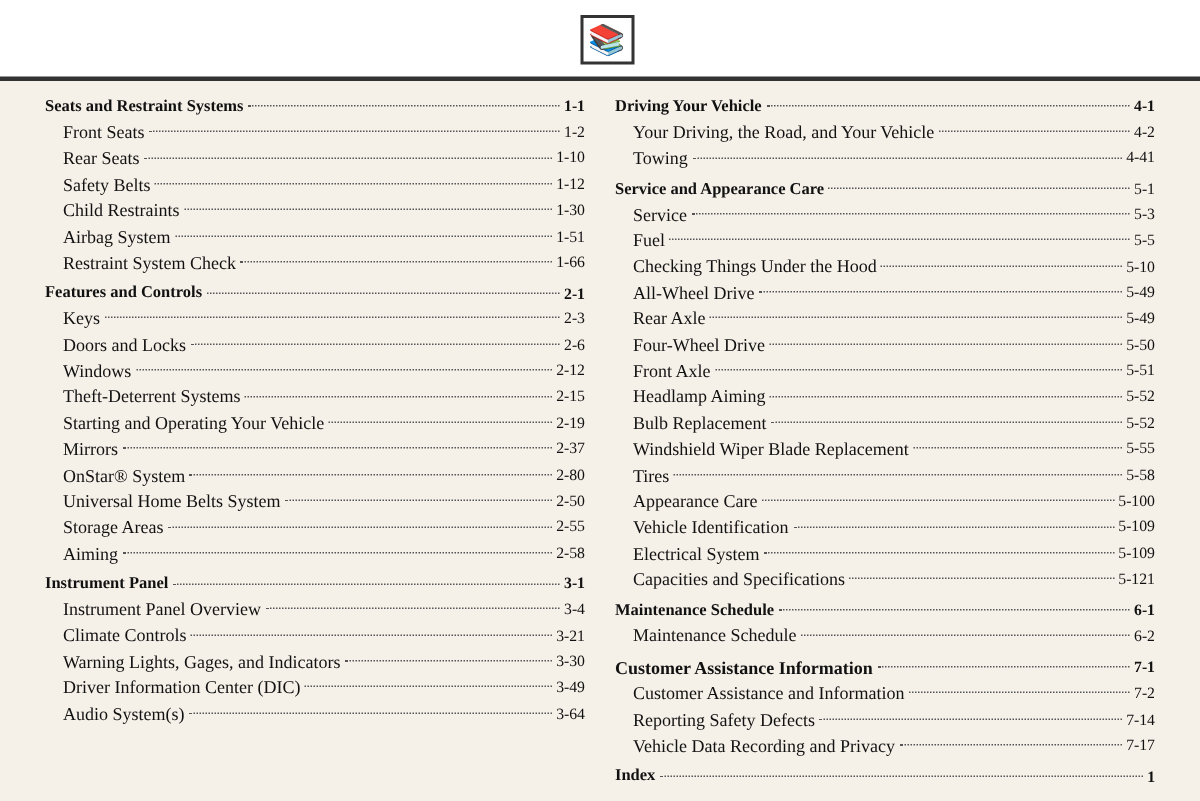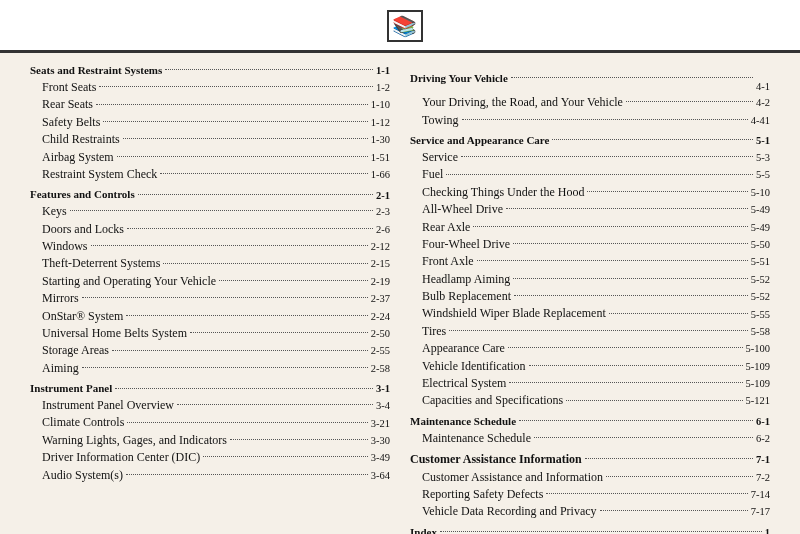--- a/index.html
+++ b/index.html
@@ -167,21 +167,21 @@
             <span class="page-num">2-19</span>
           </div>
           <div class="toc-entry">
             <span class="label indented">Mirrors</span>
             <span class="dots"></span>
             <span class="page-num">2-37</span>
           </div>
           <div class="toc-entry">
             <span class="label indented">OnStar® System</span>
             <span class="dots"></span>
-            <span class="page-num">2-24</span>
+            <span class="page-num">2-80</span>
           </div>
           <div class="toc-entry">
             <span class="label indented">Universal Home Belts System</span>
             <span class="dots"></span>
             <span class="page-num">2-50</span>
           </div>
           <div class="toc-entry">
             <span class="label indented">Storage Areas</span>
             <span class="dots"></span>
             <span class="page-num">2-55</span>
@@ -224,38 +224,38 @@
             <span class="page-num">3-64</span>
           </div>
         </div>
       </div>
 
     <div class="col" id="right-col">
         <div class="section-block">
           <div class="toc-entry">
             <span class="label" style="font-weight: bold; font-size: 11px;">Driving Your Vehicle</span>
             <span class="dots"></span>
-            <span class="page-num" style="font-weight: normal; margin-top: 16px;">4-1</span>
+            <span class="page-num" style="font-weight: bold;">4-1</span>
           </div>
           <div class="toc-entry">
             <span class="label indented">Your Driving, the Road, and Your Vehicle</span>
             <span class="dots"></span>
             <span class="page-num">4-2</span>
           </div>
           <div class="toc-entry">
             <span class="label indented">Towing</span>
             <span class="dots"></span>
             <span class="page-num">4-41</span>
           </div>
         </div>
         <div class="section-block">
           <div class="toc-entry">
             <span class="label" style="font-weight: bold; font-size: 11px;">Service and Appearance Care</span>
             <span class="dots"></span>
-            <span class="page-num" style="font-weight: bold;">5-1</span>
+            <span class="page-num" style="font-weight: normal;">5-1</span>
           </div>
           <div class="toc-entry">
             <span class="label indented">Service</span>
             <span class="dots"></span>
             <span class="page-num">5-3</span>
           </div>
           <div class="toc-entry">
             <span class="label indented">Fuel</span>
             <span class="dots"></span>
             <span class="page-num">5-5</span>

